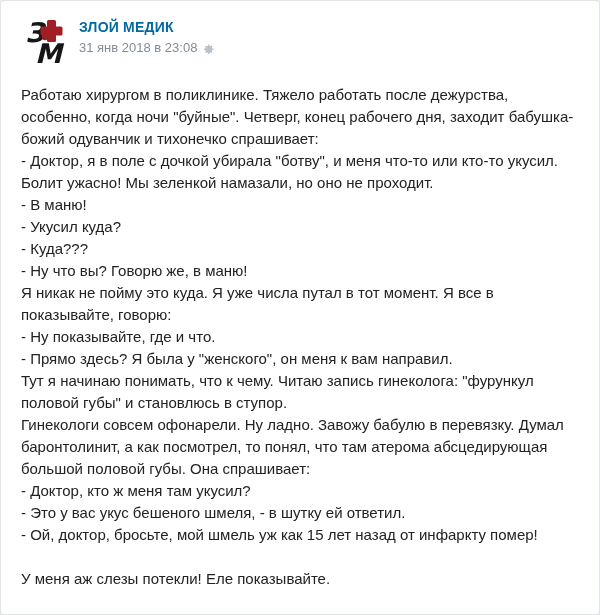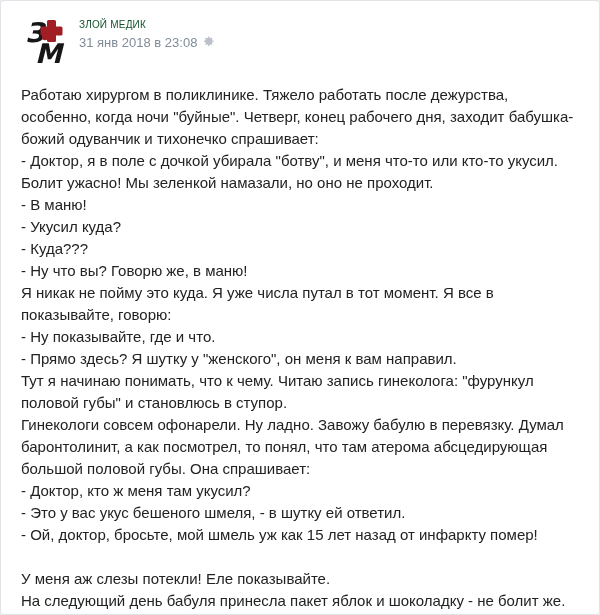--- a/index.html
+++ b/index.html
@@ -26,31 +26,31 @@
   .avatar {
     width: 50px; height: 50px;
     border-radius: 2px;
     background: #ffffff;
     flex: 0 0 auto;
     cursor: pointer;
   }
   .header-text { margin-left: 14px; padding-top: 4px; }
   .author {
     display: block;
-    font-size: 10px;
-    font-weight: normal;
-    color: #14532d;
+    font-size: 14px;
+    font-weight: bold;
+    color: #0369a1;
     text-decoration: none;
     cursor: pointer;
     letter-spacing: 0.2px;
   }
   .meta {
     margin-top: 5px;
     display: flex;
-    align-items: flex-start;
+    align-items: flex-end;
     gap: 6px;
   }
   .date {
     font-size: 13px;
     color: #818c99;
     cursor: pointer;
   }
   .gear {
     display: inline-flex;
     cursor: pointer;
@@ -99,24 +99,23 @@
 
   <div class="post-body">
       <div class="post-line">Работаю хирургом в поликлинике. Тяжело работать после дежурства, особенно, когда ночи "буйные". Четверг, конец рабочего дня, заходит бабушка-божий одуванчик и тихонечко спрашивает:</div>
       <div class="post-line">- Доктор, я в поле с дочкой убирала "ботву", и меня что-то или кто-то укусил. Болит ужасно! Мы зеленкой намазали, но оно не проходит.</div>
       <div class="post-line">- В маню!</div>
       <div class="post-line">- Укусил куда?</div>
       <div class="post-line">- Куда???</div>
       <div class="post-line">- Ну что вы? Говорю же, в маню!</div>
       <div class="post-line">Я никак не пойму это куда. Я уже числа путал в тот момент. Я все в показывайте, говорю:</div>
       <div class="post-line">- Ну показывайте, где и что.</div>
-      <div class="post-line">- Прямо здесь? Я шутку у "женского", он меня к вам направил.</div>
+      <div class="post-line">- Прямо здесь? Я была у "женского", он меня к вам направил.</div>
       <div class="post-line">Тут я начинаю понимать, что к чему. Читаю запись гинеколога: "фурункул половой губы" и становлюсь в ступор.</div>
       <div class="post-line">Гинекологи совсем офонарели. Ну ладно. Завожу бабулю в перевязку. Думал баронтолинит, а как посмотрел, то понял, что там атерома абсцедирующая большой половой губы. Она спрашивает:</div>
       <div class="post-line">- Доктор, кто ж меня там укусил?</div>
       <div class="post-line">- Это у вас укус бешеного шмеля, - в шутку ей ответил.</div>
       <div class="post-line">- Ой, доктор, бросьте, мой шмель уж как 15 лет назад от инфаркту помер!</div>
       <div class="post-line"></div>
       <div class="post-line">У меня аж слезы потекли! Еле показывайте.</div>
-      <div class="post-line">На следующий день бабуля принесла пакет яблок и шоколадку - не болит же.</div>
     </div>
 
 </div>
 
 </body></html>

